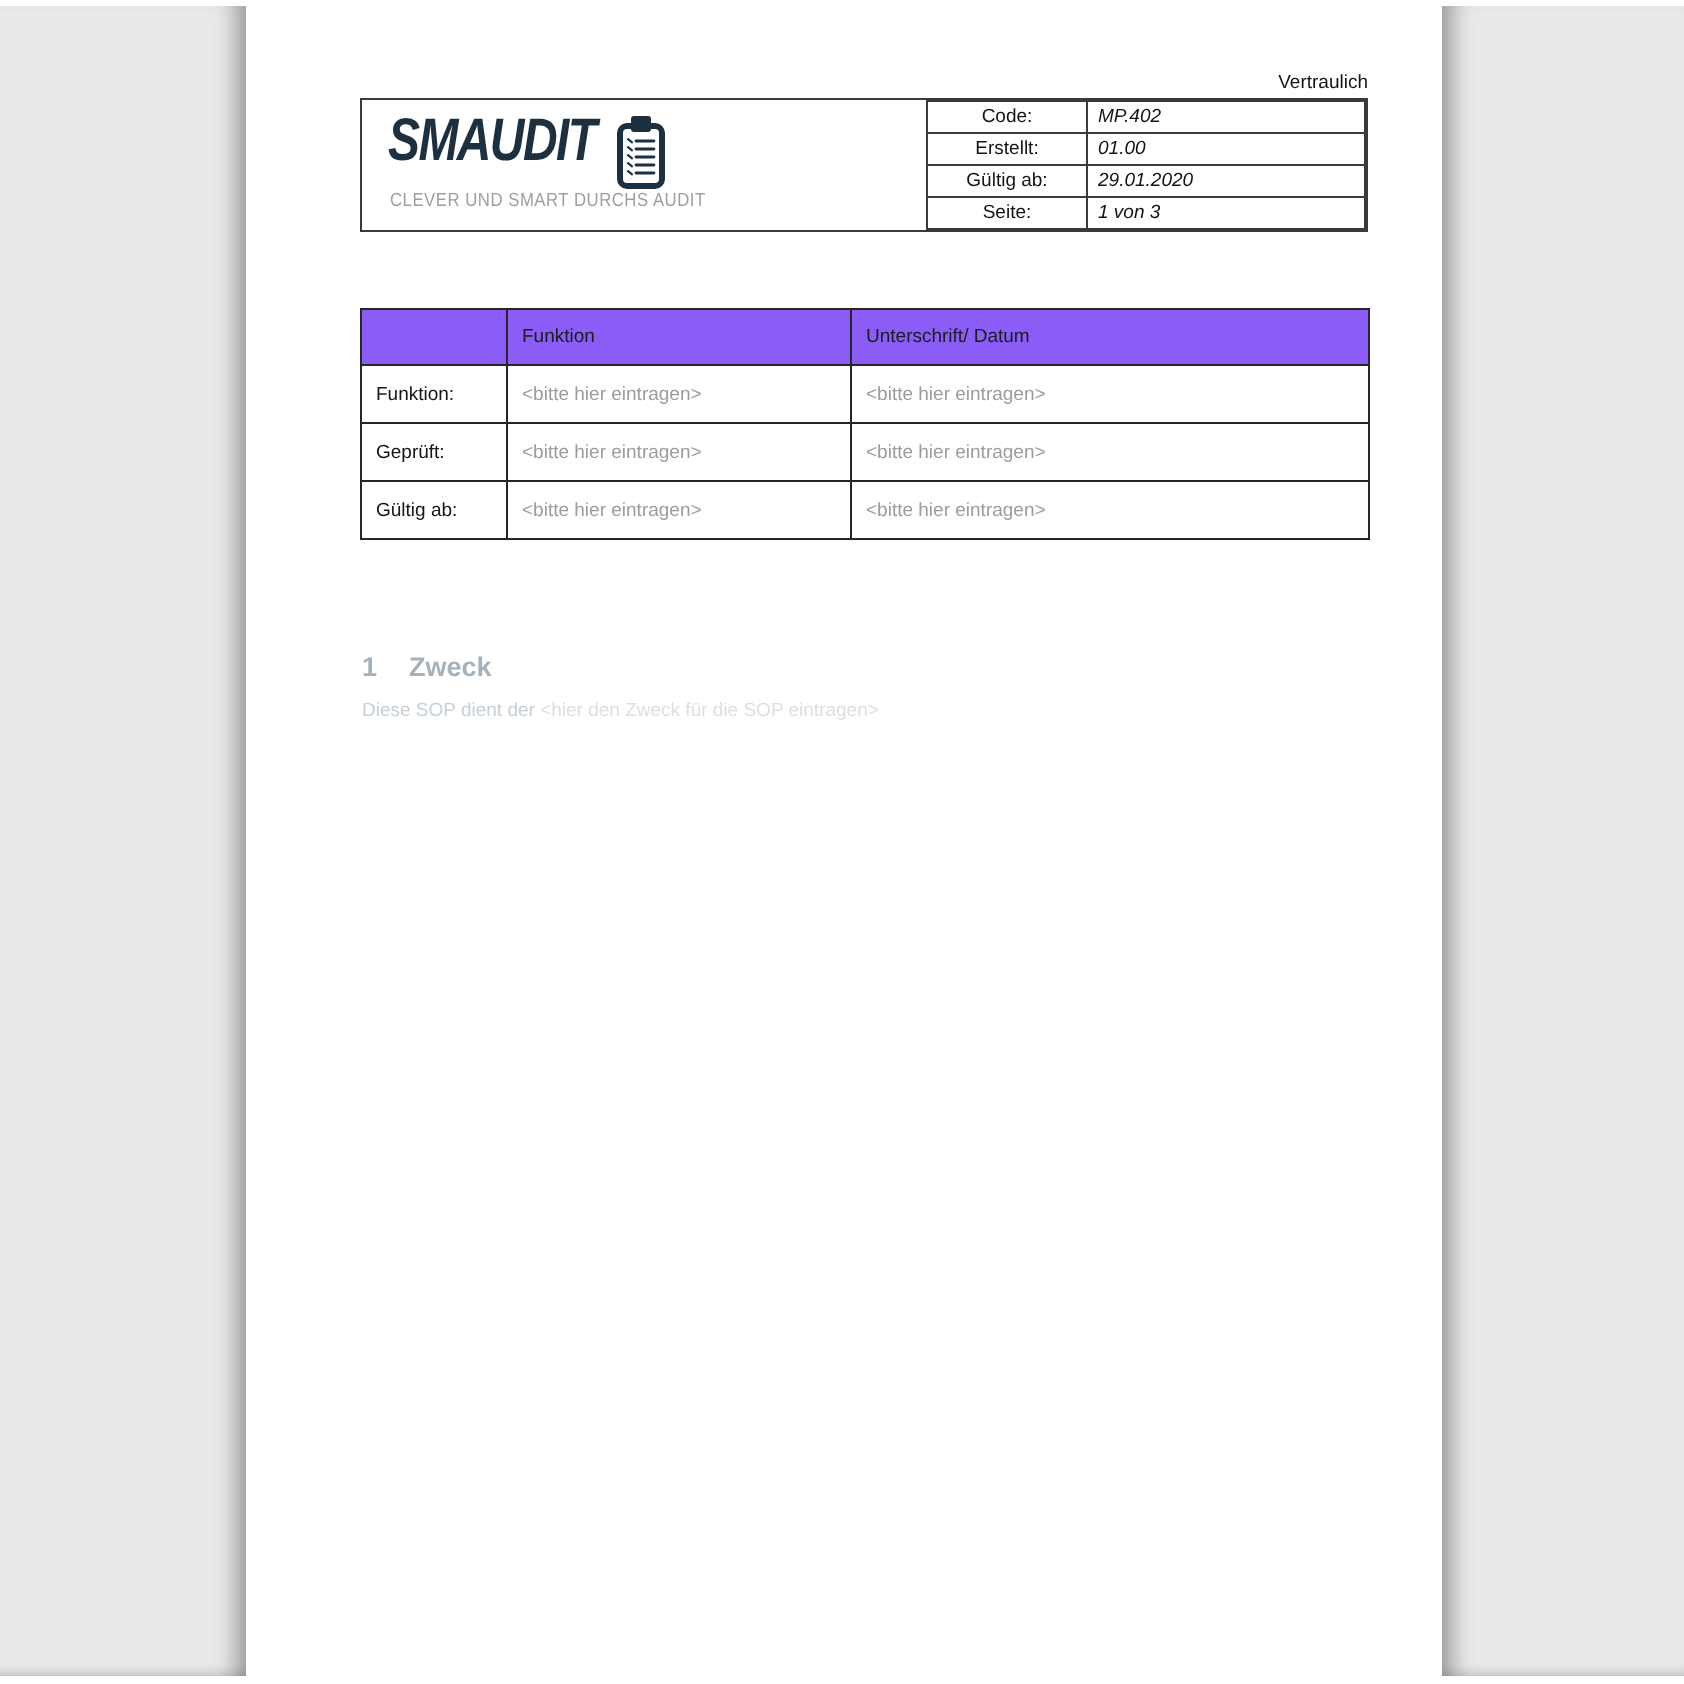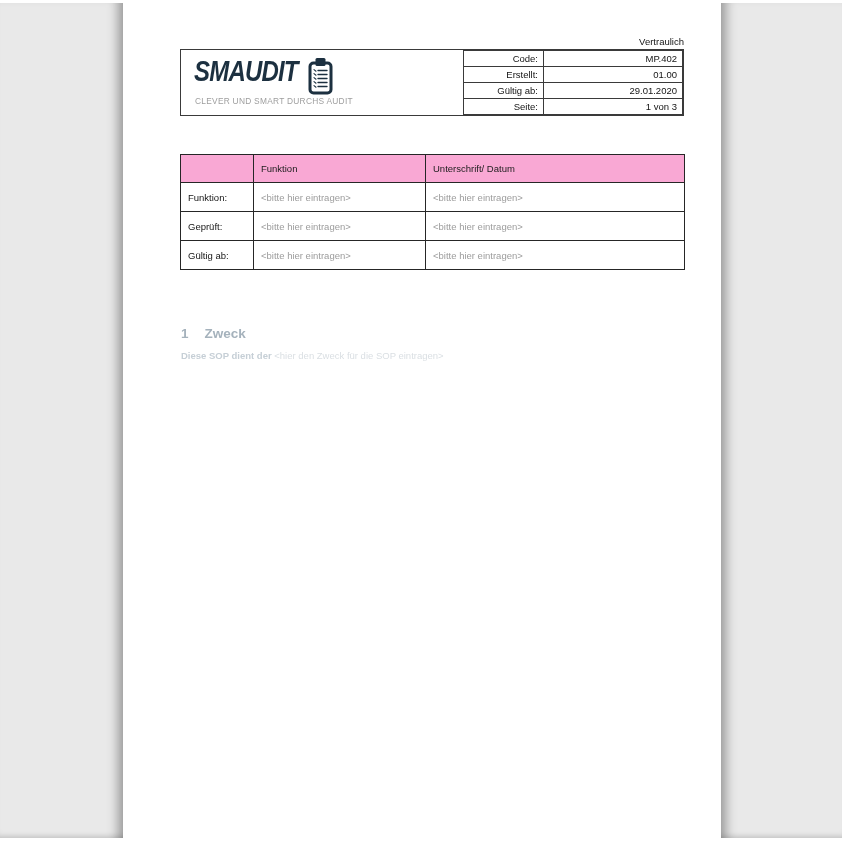--- a/index.html
+++ b/index.html
@@ -39,50 +39,50 @@
     position:absolute;left:14px;top:45px;
     font-size:9.5px;color:#9e9e9e;letter-spacing:.3px;white-space:nowrap;
     transform:scaleX(.88);transform-origin:left center;
   }
   table.meta{
     width:198px;height:100%;border-collapse:collapse;
     border-left:1px solid #3a3a3a;table-layout:fixed;
     font-size:9.5px;color:#141414;
   }
   table.meta td{border:1px solid #3a3a3a;padding:0 5px;vertical-align:middle;}
-  table.meta td.lbl{width:69px;text-align:right;}
-  table.meta td.val{width:128px;text-align:right;}
+  table.meta td.lbl{width:69px;text-align:center;}
+  table.meta td.val{width:128px;text-align:left;font-style:italic;}
 
   
   table.approval{
     position:absolute;left:57px;top:154px;
     border-collapse:collapse;table-layout:fixed;width:504px;
     font-size:9.5px;
   }
   table.approval th, table.approval td{
     border:1px solid #262626;padding:0 0 0 7px;text-align:left;vertical-align:middle;
     overflow:hidden;white-space:nowrap;
   }
   table.approval thead tr{height:28px;}
   table.approval tbody tr{height:29px;}
-  table.approval th{background:#f9a8d4;color:#1c1c1c;font-weight:normal;}
+  table.approval th{background:#8b5cf6;color:#1c1c1c;font-weight:normal;}
   td.row-label{color:#161616;}
   td.placeholder, .ph{color:#9c9c9c;}
 
   
   .section-heading{
     position:absolute;left:58px;top:326px;
     font-size:13.5px;font-weight:bold;color:#a5b2bc;
     display:flex;gap:16px;align-items:baseline;
   }
   .body-line{
     position:absolute;left:58px;top:350px;
     font-size:9.5px;line-height:12px;
   }
-  .body-line .lead{font-weight:bold;color:#c6cfd6;}
+  .body-line .lead{font-weight:normal;color:#c6cfd6;}
   .body-line .fill{color:#dadfe3;margin-top:14px;}
 </style>
 </head>
 <body>
 
 <div class="gutter left"></div>
 <div class="gutter right"></div>
 
 <div class="page">
 

